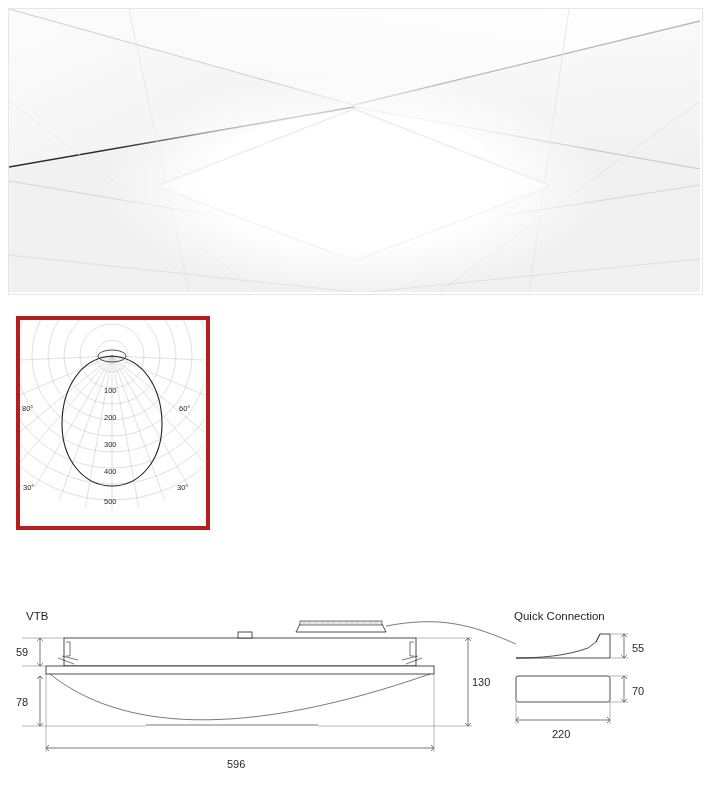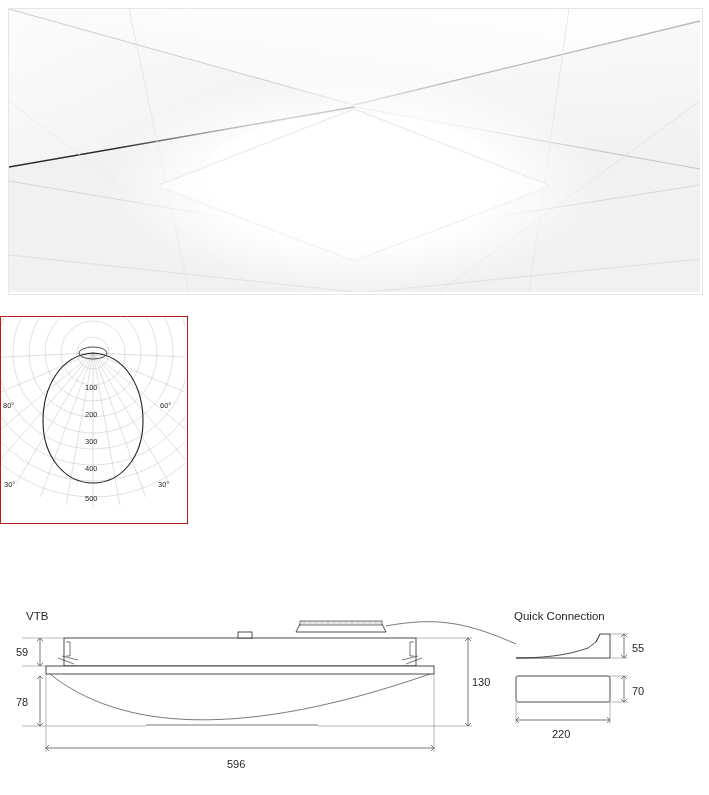--- a/index.html
+++ b/index.html
@@ -25,25 +25,25 @@
     height: 285px;
     border: 1px solid #e6e6e6;
     background: #ffffff;
     overflow: hidden;
   }
   #ceiling-photo svg { display: block; }
 
   
   #polar-diagram {
     position: absolute;
-    left: 0;
+    left: 16px;
     top: 316px;
     width: 186px;
     height: 206px;
-    border: 1px solid #b91c1c;
+    border: 4px solid #b91c1c;
     background: #ffffff;
     overflow: hidden;
   }
   #polar-diagram svg { display: block; }
   .polar-label {
     font-size: 7.5px;
     fill: #231f20;
     font-family: "Liberation Sans", sans-serif;
   }
   .polar-angle {

